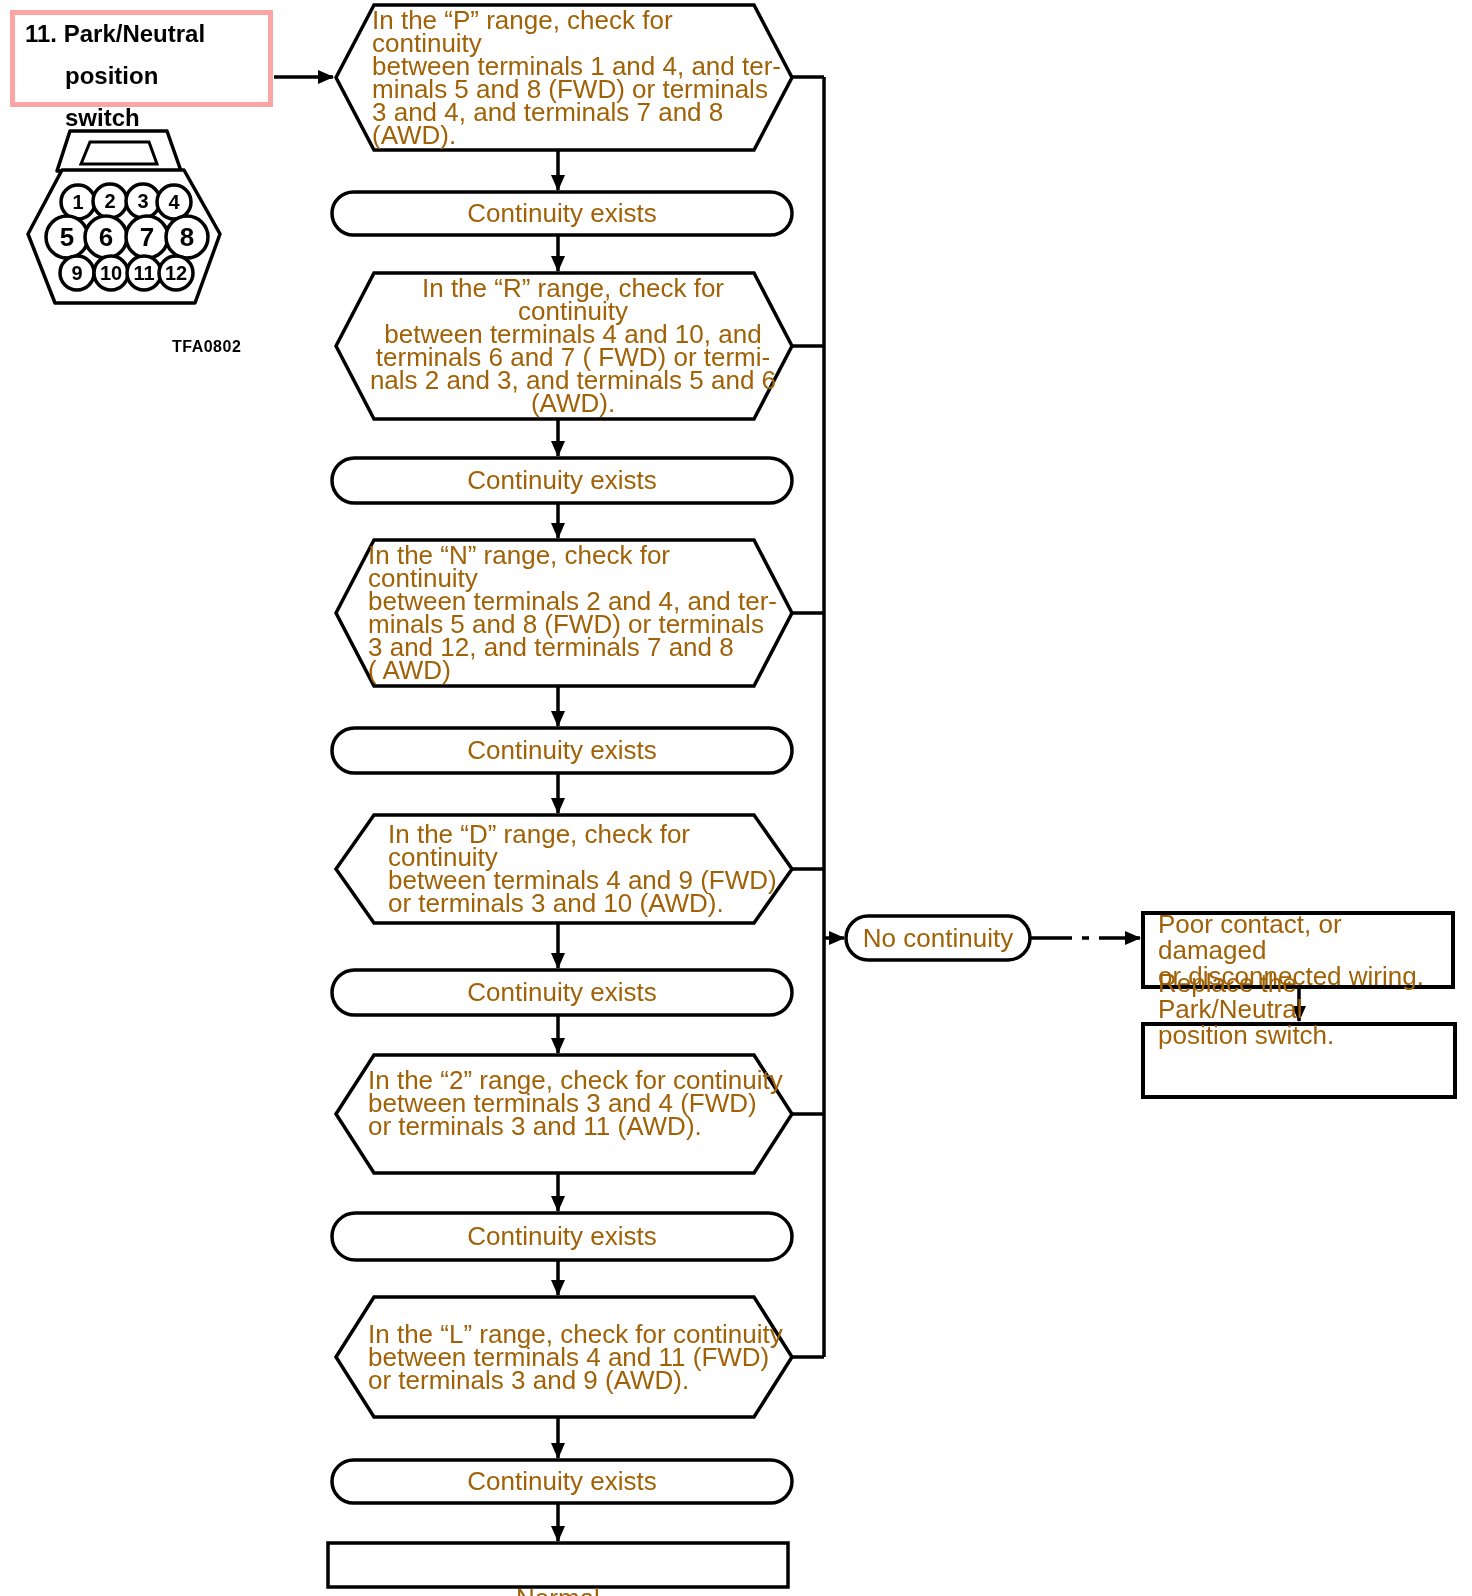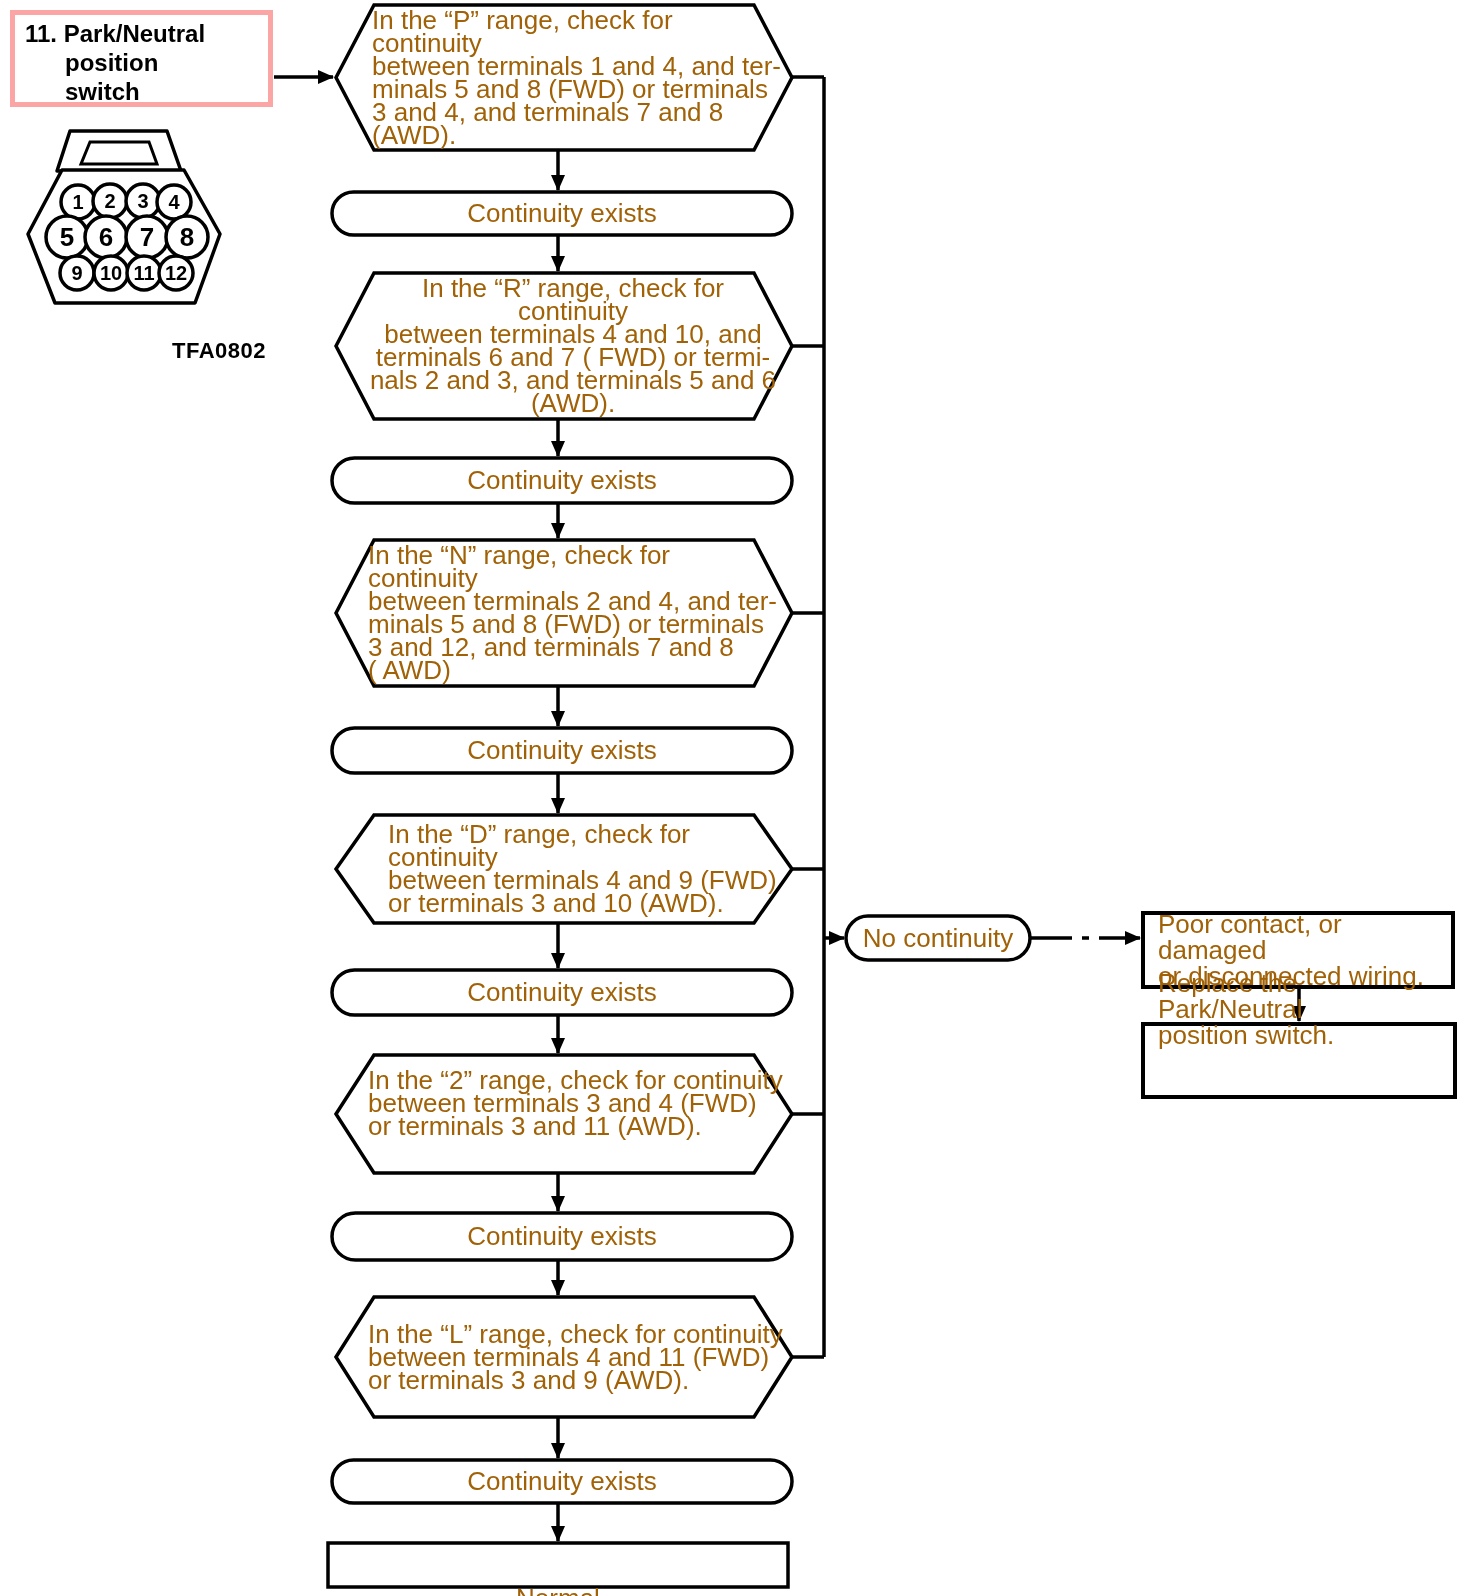--- a/index.html
+++ b/index.html
@@ -15,24 +15,24 @@
     font-size:26px; line-height:23px; color:#a16207;
     white-space:pre-line;
   }
   .txt.center { justify-content:center; text-align:center; }
   .titlebox {
     position:absolute; left:10px; top:10px; width:263px; height:97px;
     box-sizing:border-box; border:5px solid #fca5a5; background:#fff;
     font-weight:bold; font-size:24px; line-height:29px;
     padding:4px 0 0 10px;
   }
-  .titlebox .indent { margin-left:40px; }
+  .titlebox .indent { margin-left:40px;margin-top:13px; }
   .codelabel {
     position:absolute; left:172px; top:338px; width:100px;
-    font-weight:bold; font-size:22px; letter-spacing:0.5px;
+    font-weight:bold; font-size:16px; letter-spacing:0.5px;
   }
   svg .ln { stroke:#000; stroke-width:3.5; fill:none; }
   svg .shape { stroke:#000; stroke-width:3.5; fill:#ffffff; }
   svg .thick { stroke-width:4; }
   svg text {
     font-family:"Liberation Sans", sans-serif; font-weight:bold;
     fill:#000; text-anchor:middle;
   }
   svg text.sm { font-size:20px; }
   svg text.big { font-size:26px; }

